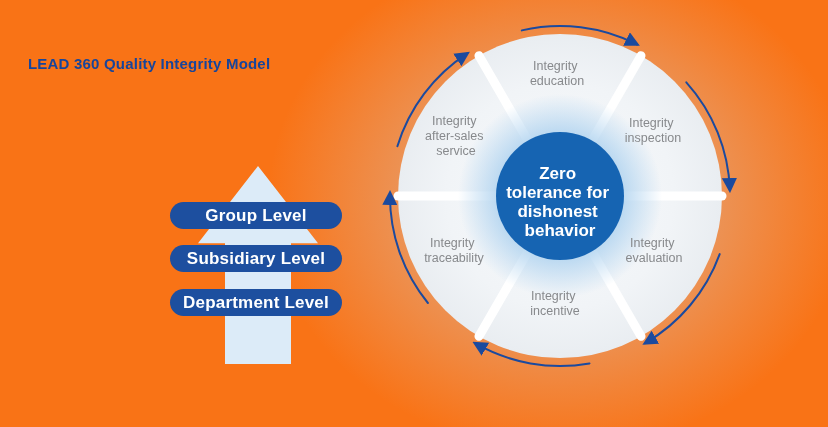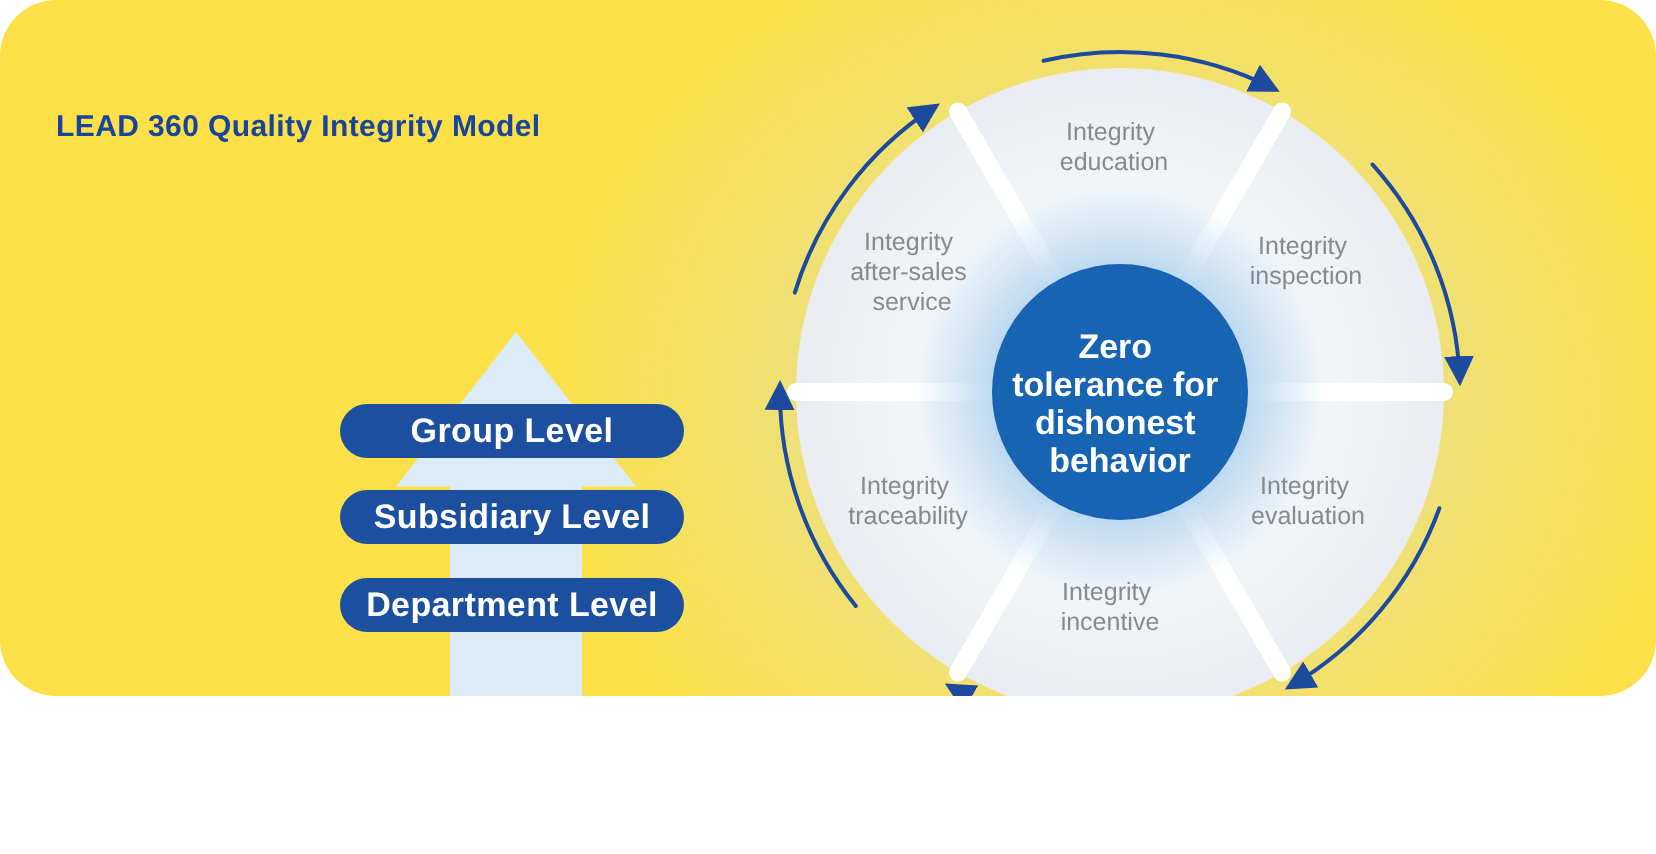--- a/index.html
+++ b/index.html
@@ -1,19 +1,18 @@
 <!DOCTYPE html>
 <html><head>
 <meta charset="utf-8">
 <style>
   html,body{margin:0;padding:0;background:#ffffff;}
   .stage{
-    position:relative;width:828px;height:348px;background:#fde047;overflow:hidden;
+    position:relative;width:828px;height:427px;background:#f97316;overflow:hidden;
     font-family:"Liberation Sans",sans-serif;
-    border-radius:28px;
   }
   .page-title{
     position:absolute;left:28px;top:55px;font-size:15px;font-weight:bold;
     color:#17459b;letter-spacing:.2px;
   }
   .glow{
     position:absolute;left:268px;top:-52px;width:584px;height:504px;
     background:radial-gradient(closest-side, rgba(203,227,246,.60), rgba(203,227,246,.28) 55%, rgba(203,227,246,0) 100%);
     pointer-events:none;
   }

